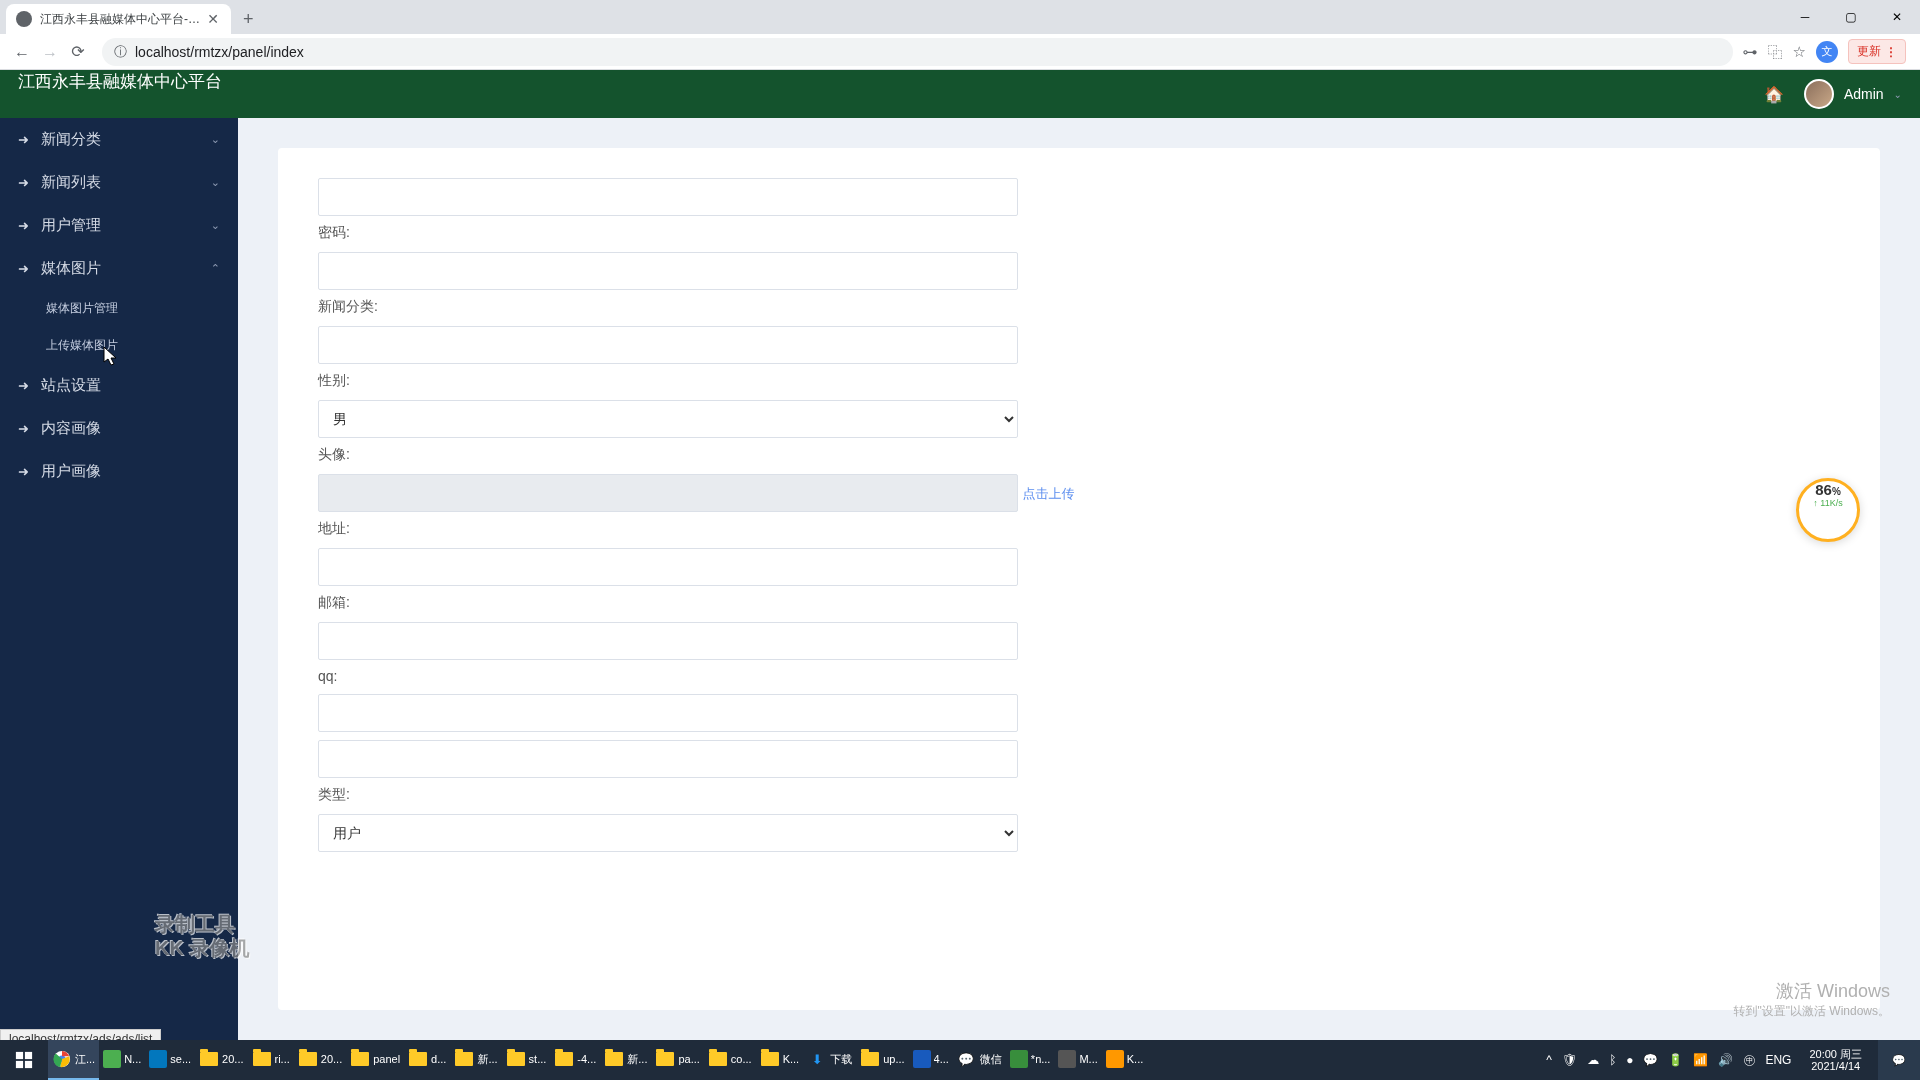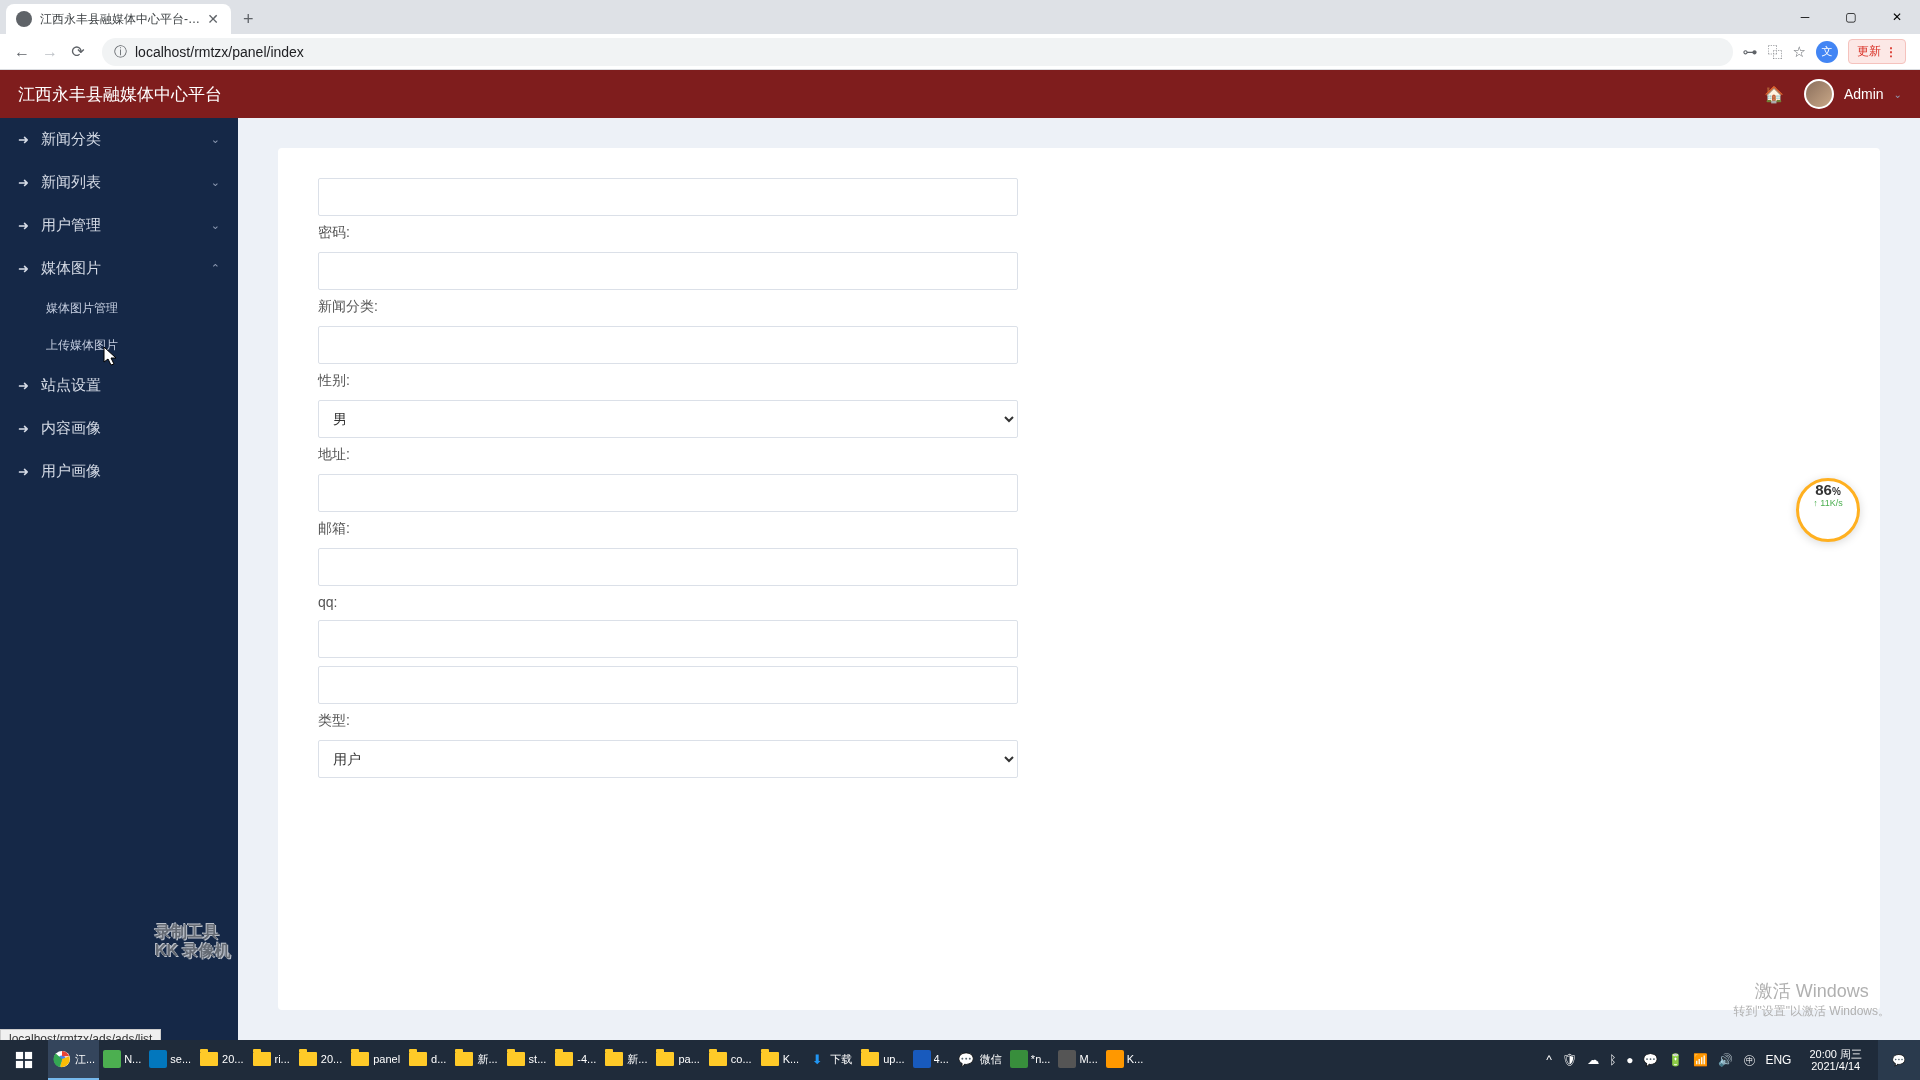--- a/index.html
+++ b/index.html
@@ -20,21 +20,21 @@
 .nav-btn.disabled{color:#bdc1c6}
 .addr-input-wrap{flex:1;height:28px;background:#f1f3f4;border-radius:14px;margin:0 10px;display:flex;align-items:center;padding:0 12px}
 .addr-input-wrap .info{color:#5f6368;font-size:13px;margin-right:8px}
 .addr-input{flex:1;border:none;background:transparent;font-size:14px;color:#202124;outline:none}
 .addr-right{display:flex;align-items:center;gap:10px;padding-right:6px}
 .addr-icon{color:#5f6368;font-size:15px;cursor:pointer}
 .update-btn{background:#fce8e6;color:#d93025;font-size:12px;padding:3px 8px;border-radius:4px;border:1px solid #f5c2bd;cursor:pointer;display:flex;align-items:center;gap:4px}
 .profile-dot{width:22px;height:22px;border-radius:50%;background:#4285f4;color:#fff;font-size:11px;display:flex;align-items:center;justify-content:center}
 
 
-.app-header{height:48px;background:#7f1d1d;display:flex;align-items:center;padding:0 18px;color:#fff}
+.app-header{height:48px;background:#14532d;display:flex;padding:0 18px;color:#fff}
 .app-title{font-size:17px;font-weight:500}
 .header-right{margin-left:auto;display:flex;align-items:center;gap:20px}
 .home-icon{font-size:16px;cursor:pointer;color:#c5cee0}
 .user-area{display:flex;align-items:center;gap:10px;cursor:pointer}
 .avatar{width:30px;height:30px;border-radius:50%;background:linear-gradient(135deg,#8b6f5c,#c9a888);border:2px solid #fff}
 .user-name{font-size:14px}
 .caret{font-size:10px;color:#8f9bb3}
 
 
 .layout{display:flex;height:calc(1080px - 34px - 36px - 48px - 40px)}
@@ -55,24 +55,24 @@
 .form-input.readonly{background:#e8ebef;color:#999}
 .upload-link{color:#5b8def;font-size:13px;cursor:pointer;display:inline-block;margin-top:6px}
 
 
 .speed-widget{position:absolute;right:60px;top:360px;width:64px;height:64px;border-radius:50%;background:#fff;box-shadow:0 2px 10px rgba(0,0,0,0.15);display:flex;flex-direction:column;align-items:center;border:3px solid #ffb020}
 .speed-widget .pct{font-size:15px;font-weight:bold;color:#333}
 .speed-widget .pct small{font-size:10px}
 .speed-widget .rate{font-size:9px;color:#4caf50}
 
 
-.watermark{position:absolute;left:155px;bottom:120px;font-size:16px;font-weight:bold;color:#888;text-shadow:1px 1px 0 #fff,-1px -1px 0 #fff;opacity:0.7;line-height:1.2;pointer-events:none}
-
-
-.win-activate{position:absolute;right:30px;bottom:60px;text-align:center;color:#b0b0b0;pointer-events:none}
+.watermark{position:absolute;left:155px;bottom:120px;font-size:20px;font-weight:bold;color:#888;text-shadow:1px 1px 0 #fff,-1px -1px 0 #fff;opacity:0.7;line-height:1.2;pointer-events:none}
+
+
+.win-activate{position:absolute;right:30px;bottom:60px;text-align:right;color:#b0b0b0;pointer-events:none}
 .win-activate .l1{font-size:18px}
 .win-activate .l2{font-size:12px}
 
 
 .status-link{position:absolute;left:0;bottom:31px;background:#f0f0f0;border:1px solid #ccc;padding:2px 8px;font-size:12px;color:#333}
 
 
 .taskbar{position:absolute;bottom:0;left:0;right:0;height:40px;background:#1f2b3a;display:flex;align-items:center;color:#fff;font-size:11px}
 .tb-start{width:48px;height:100%;display:flex;align-items:center;justify-content:center;cursor:pointer}
 .tb-start svg{width:18px;height:18px}
@@ -191,20 +191,25 @@
       </div>
       <div class="form-group">
         <label class="form-label">新闻分类:</label>
         <input class="form-input" type="password" style="">
       </div>
       <div class="form-group">
         <label class="form-label">性别:</label>
         <select class="form-select">
           <option>男</option>
         </select>
+      </div>
+      <div class="form-group">
+        <label class="form-label">头像:</label>
+        <input class="form-input readonly" readonly="" style="">
+        <div class="upload-link">点击上传</div>
       </div>
       <div class="form-group">
         <label class="form-label">地址:</label>
         <input class="form-input" style="">
       </div>
       <div class="form-group">
         <label class="form-label">邮箱:</label>
         <input class="form-input" style="">
       </div>
       <div class="form-group">

